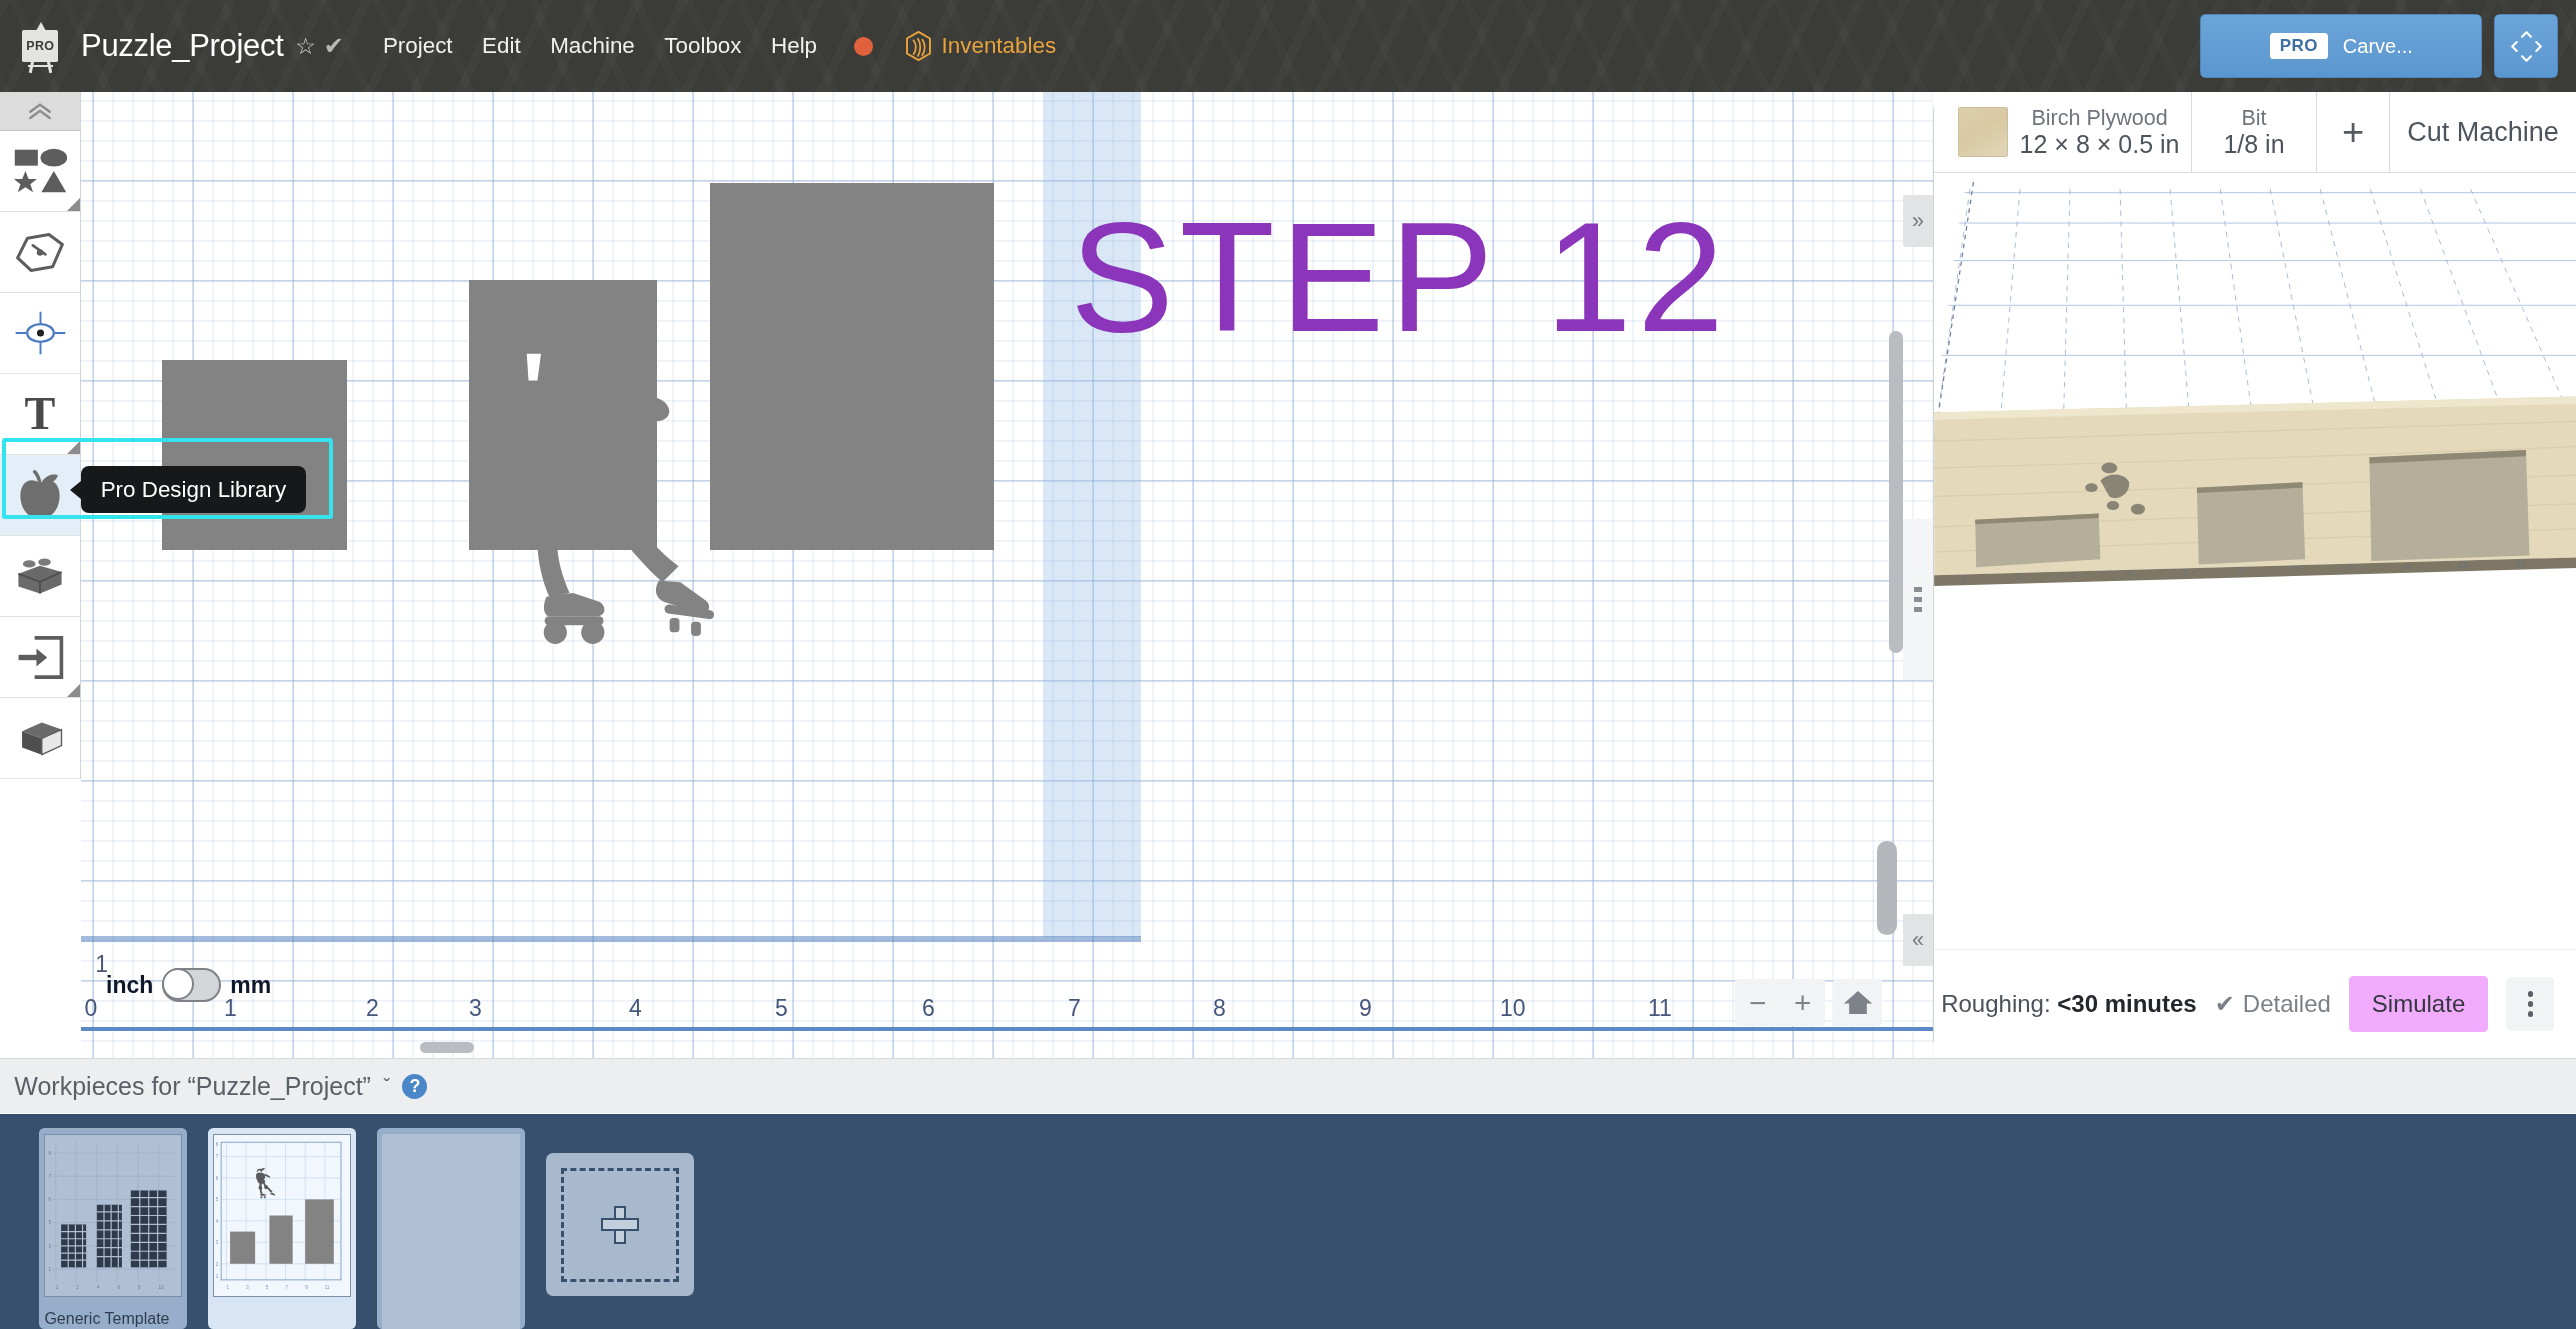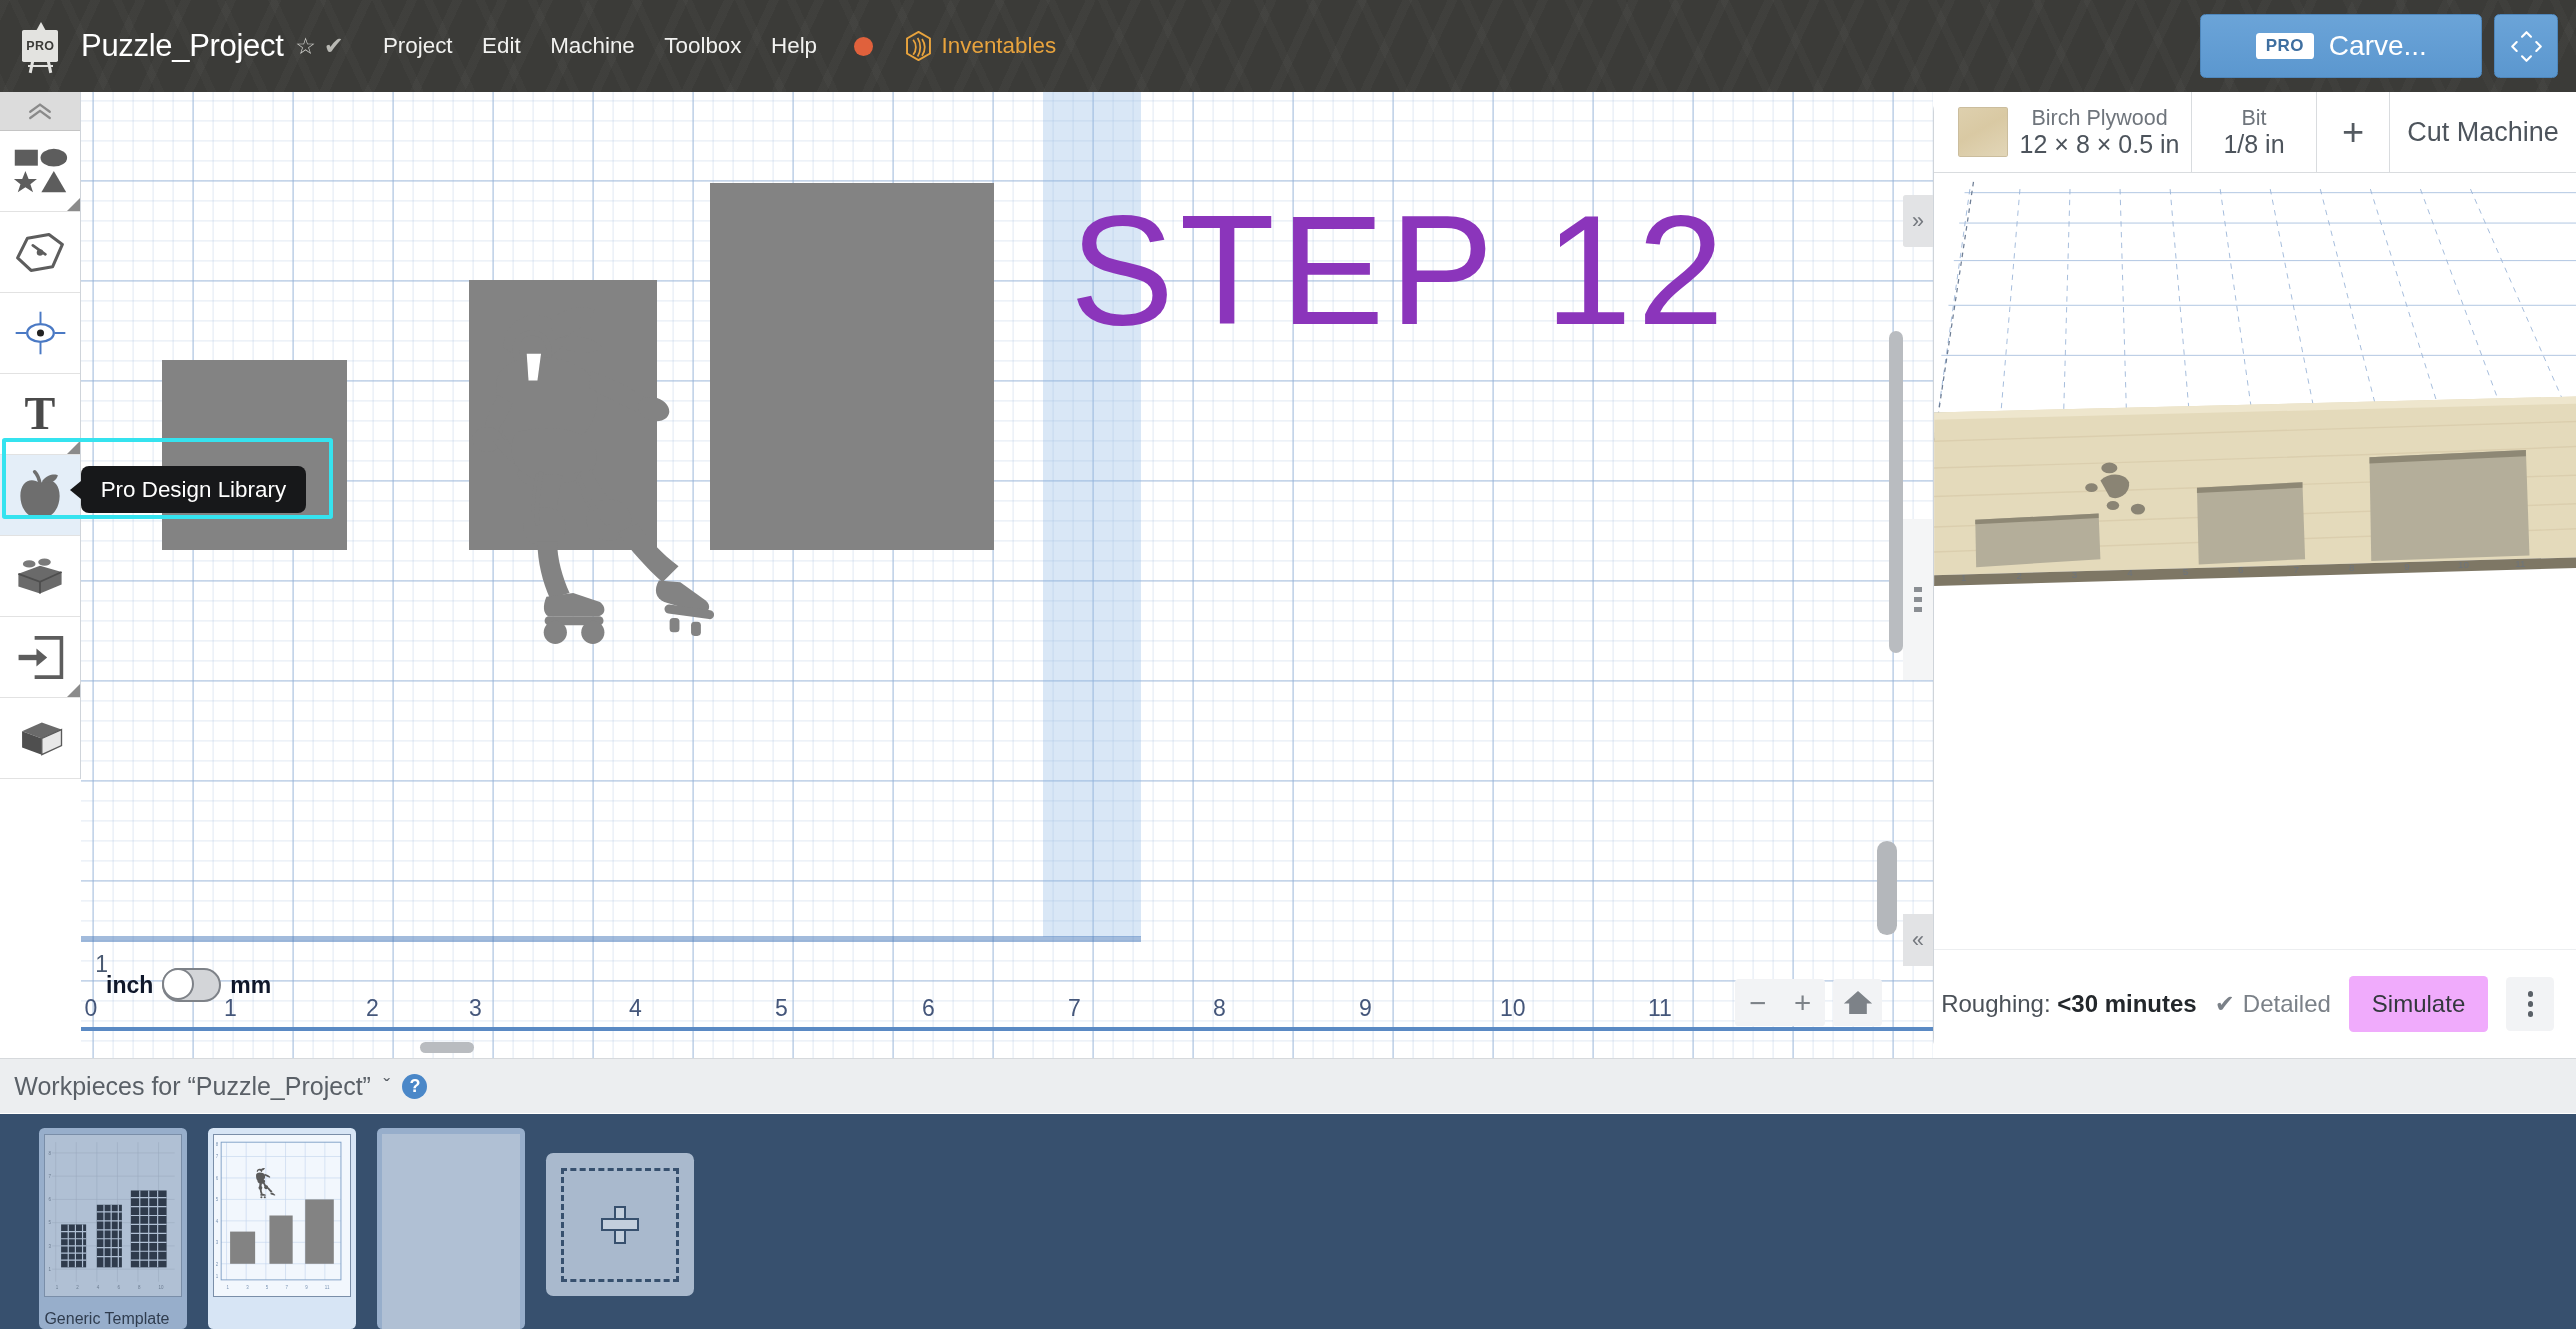--- a/index.html
+++ b/index.html
@@ -63,21 +63,21 @@
   .carve-btn {
     width: 282px; height: 64px; border-radius: 5.4px;
     background: linear-gradient(180deg,#6ba4d8 0%,#5b97cf 100%);
     border: 0.9px solid #4e87bd;
     display: flex; align-items: center; justify-content: center; gap: 15px; cursor: pointer;
   }
   .pro-badge {
     background: #fff; color: #3f6fa0; font-size: 17px; font-weight: 700;
     padding: 2.7px 9.8px; border-radius: 3.6px; letter-spacing: 0.5px;
   }
-  .carve-label { color: #fff; font-size: 28px; }
+  .carve-label { color: #fff; font-size: 20px; }
   .dirs-btn {
     width: 64px; height: 64px; border-radius: 5.4px;
     background: linear-gradient(180deg,#6ba4d8 0%,#5b97cf 100%);
     border: 0.9px solid #4e87bd; position: relative; cursor: pointer;
   }
   .dirs-btn svg { position: absolute; left: 10.7px; top: 10.7px; }
 
   
   .ltoolbar {
     position: absolute; left: 0; top: 92px; width: 81px; z-index: 30;
@@ -130,21 +130,21 @@
   .work-area-shade {
     position: absolute; left: 962px; top: 0; width: 98px; height: 845px;
     background: rgba(145,185,230,.34);
   }
   .work-bottom-shade {
     position: absolute; left: 0; top: 844px; width: 1060px; height: 6.3px;
     background: rgba(70,120,185,.5);
   }
 
   .step-text {
-    position: absolute; left: 989px; top: 100px;
+    position: absolute; left: 989px; top: 107px;
     font-size: 156px; color: #8b35bb; letter-spacing: 5.4px;
     font-family: "Liberation Sans", sans-serif; line-height: 1; white-space: nowrap;
   }
   .rect-shape { position: absolute; background: #838383; }
   .skater { position: absolute; left: 385px; top: 206px; width: 259px; height: 349px; }
 
   
   .vruler-1 { position: absolute; left: 14.3px; top: 859px; color: #4a5a72; font-size: 23px; }
 
   

